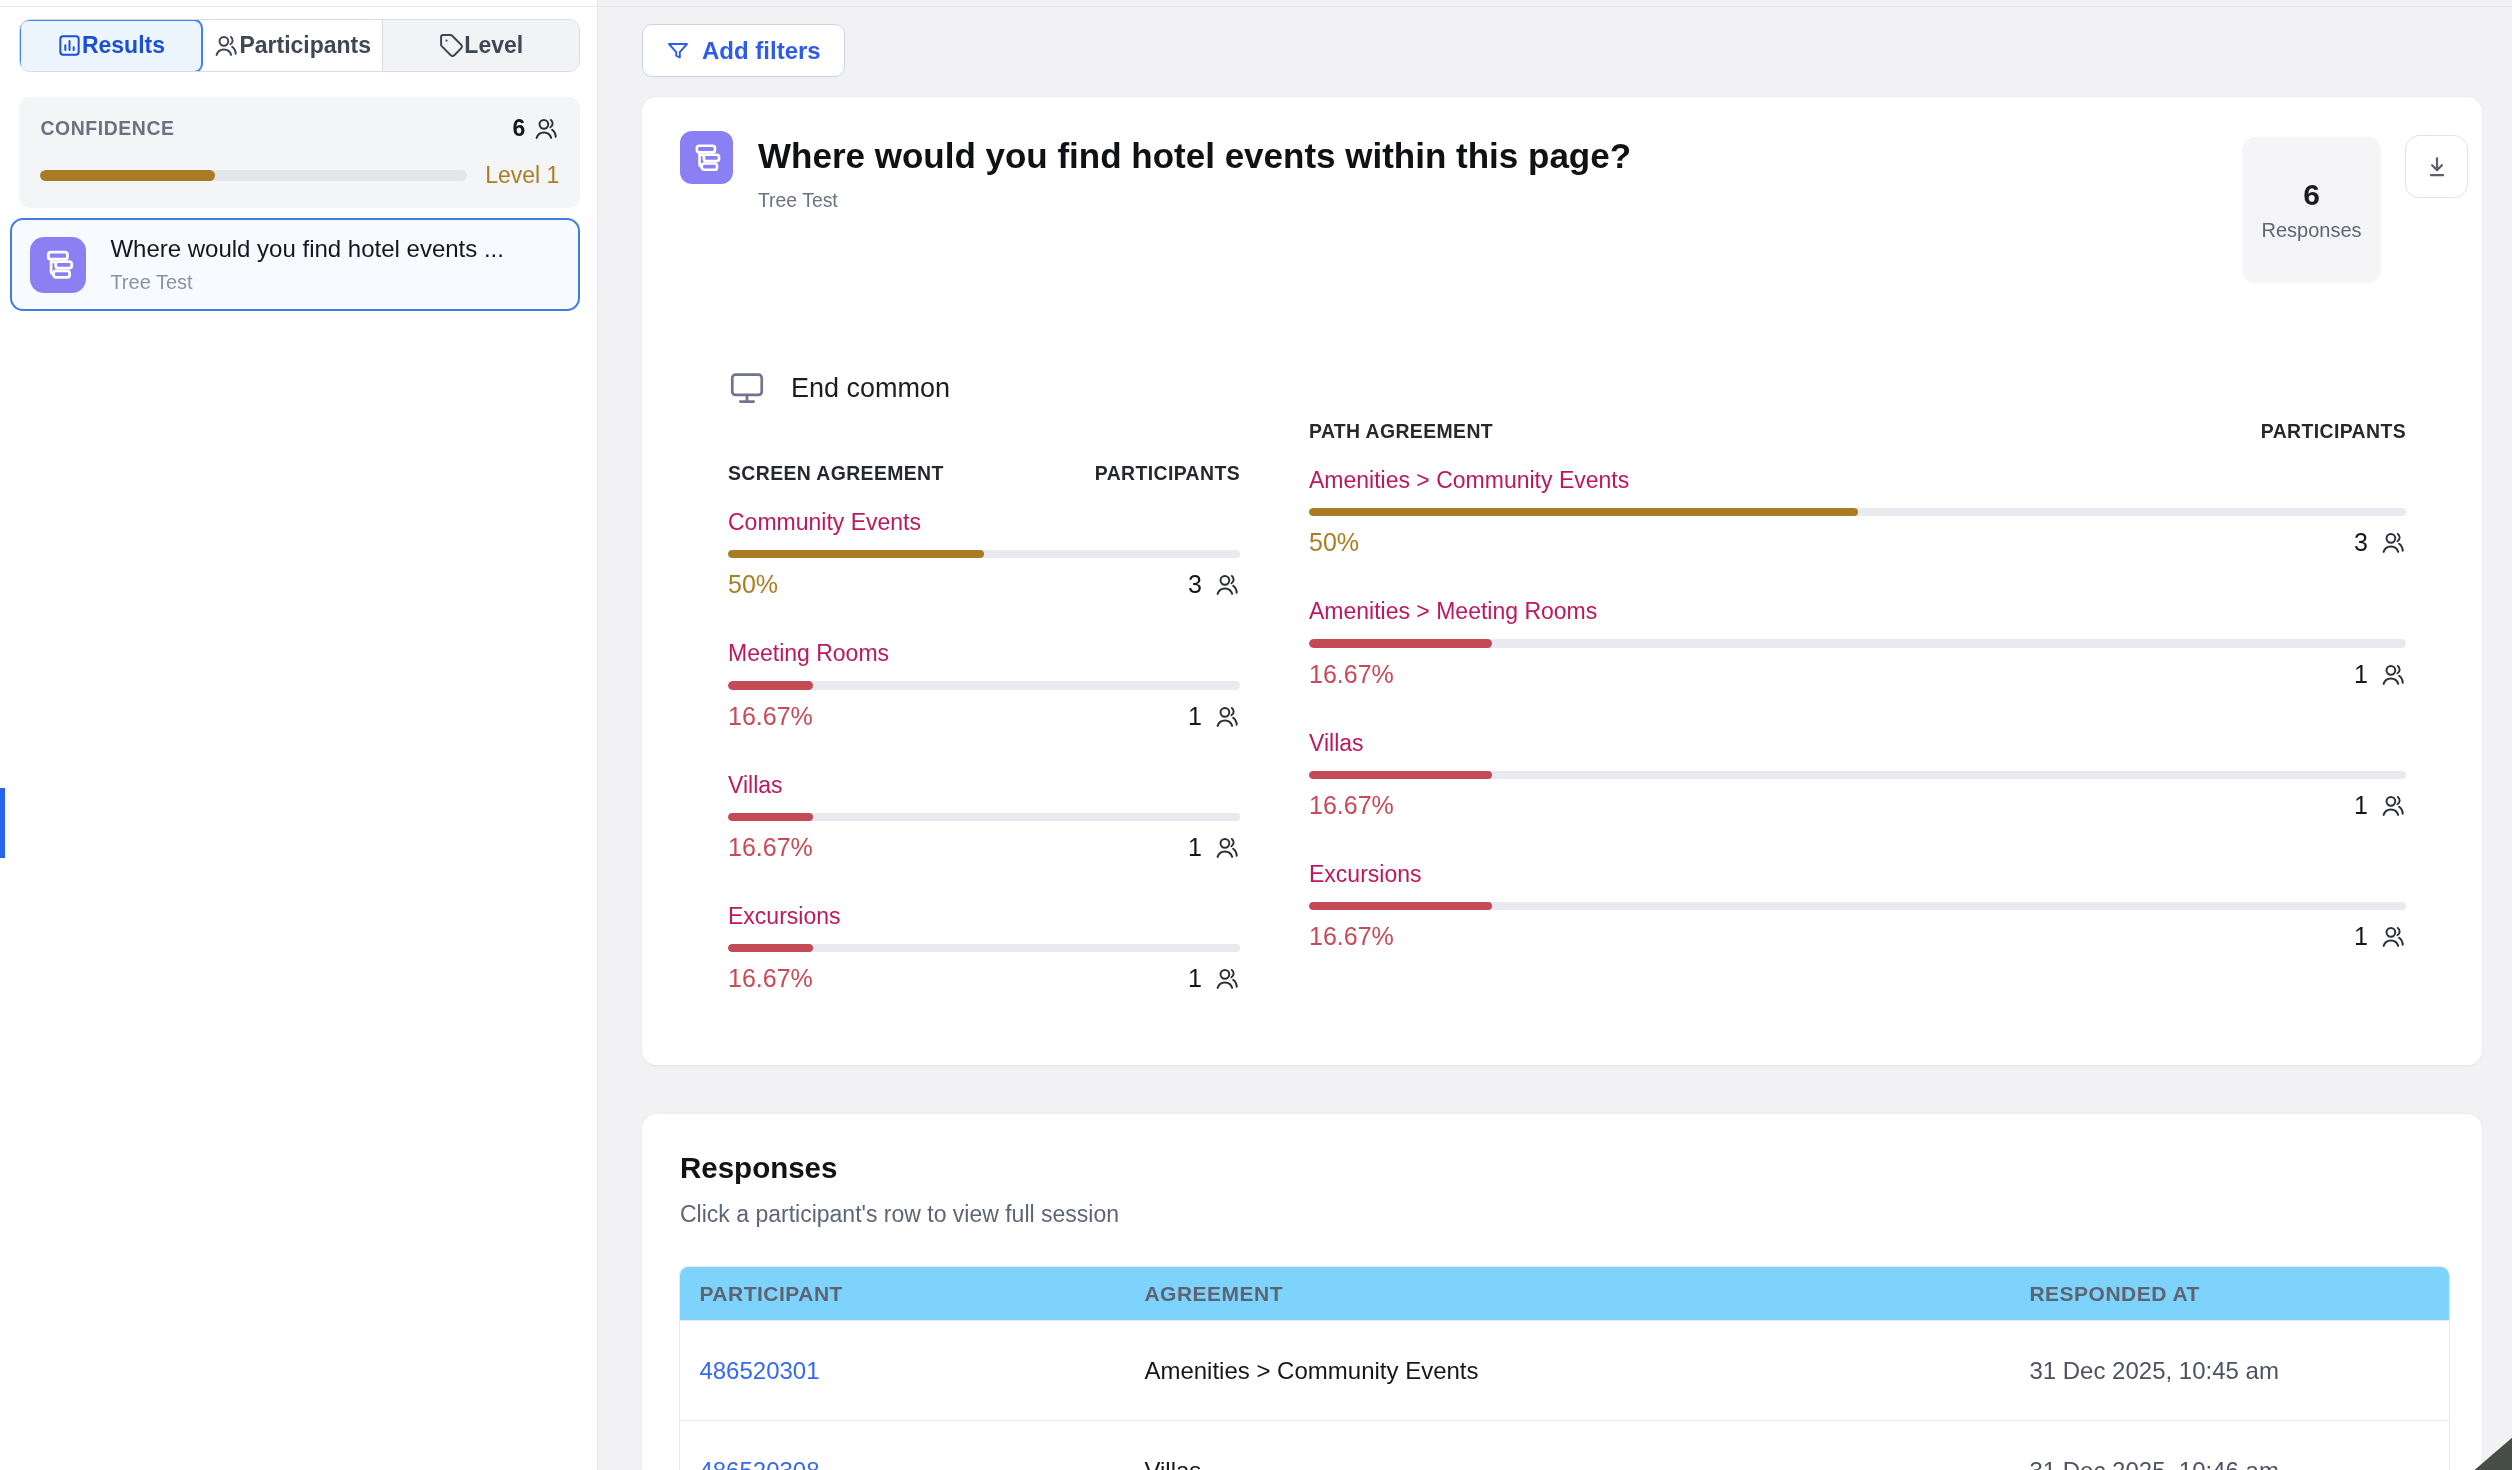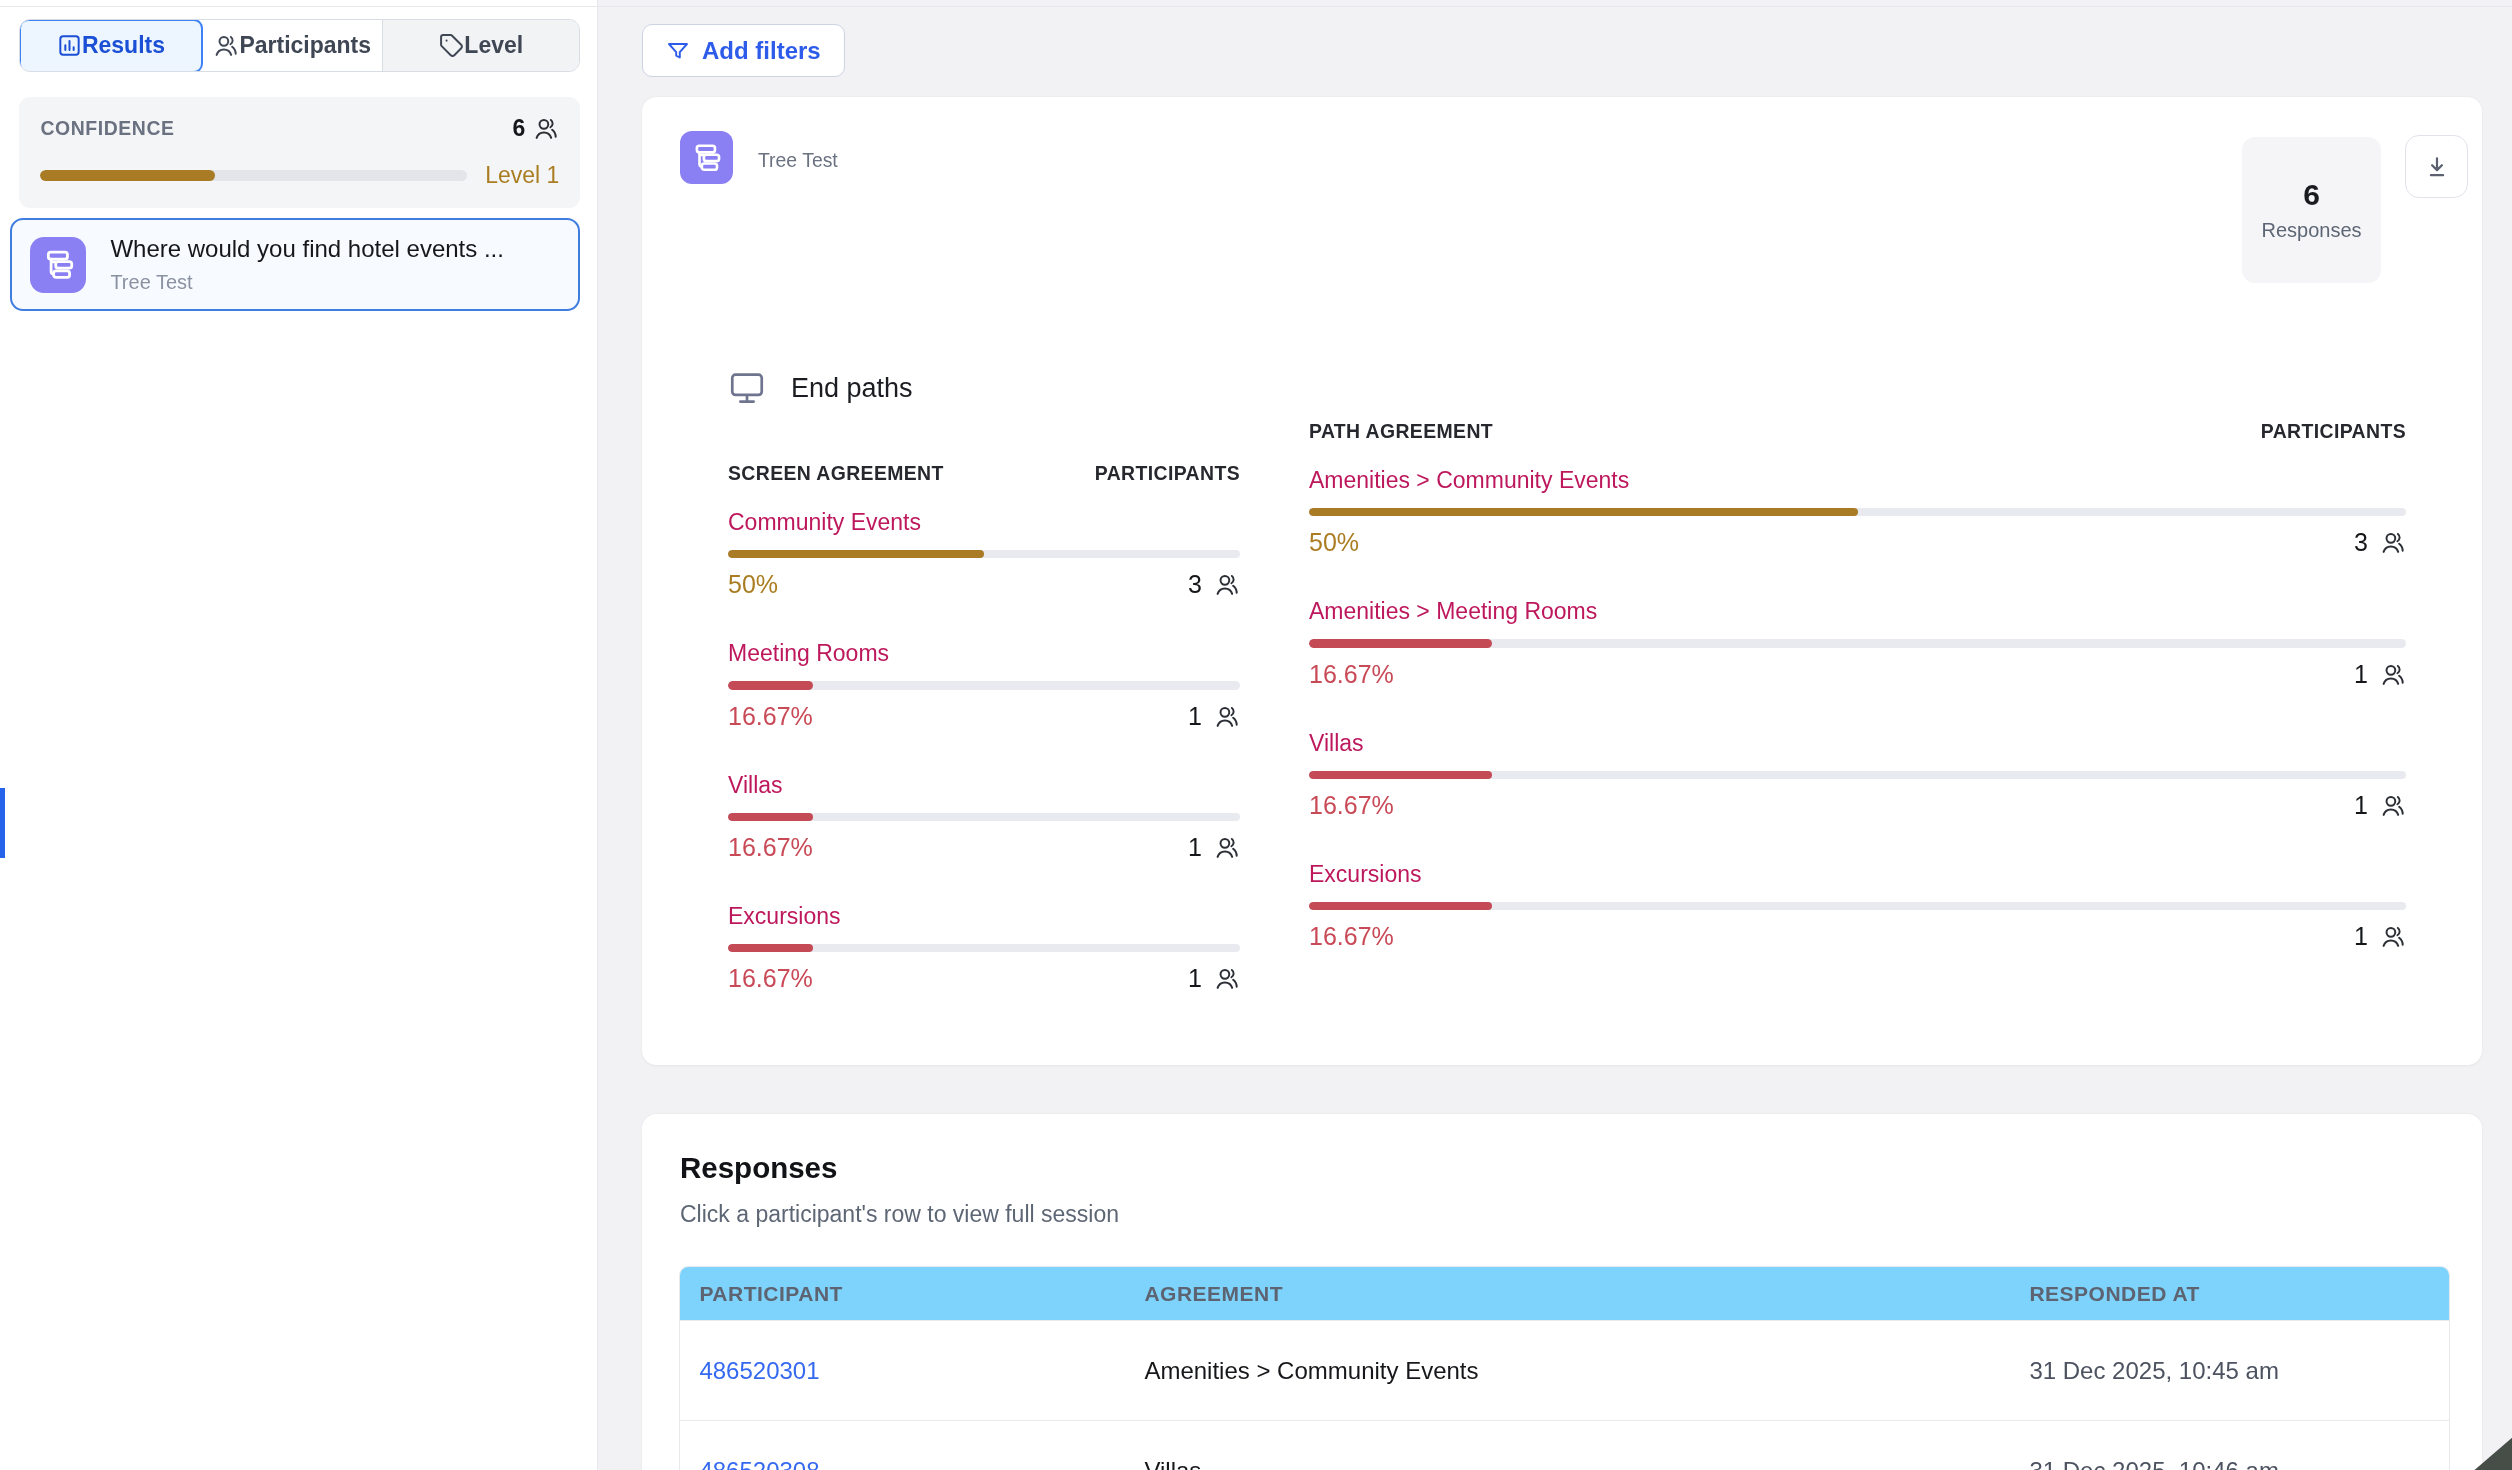--- a/index.html
+++ b/index.html
@@ -221,41 +221,42 @@
 
     <div class="c1-header-icon tree-icon-box" style="width:53px;height:53px;border-radius:12px;">
       <svg viewBox="0 0 24 24" fill="none" stroke="#ffffff" stroke-width="1.8" stroke-linecap="round" style="width:35px;height:35px;">
         <rect x="5.4" y="3.9" width="12.4" height="4.6" rx="1.6"></rect>
         <rect x="10.2" y="10.1" width="10.4" height="4.3" rx="1.6"></rect>
         <rect x="8.8" y="16.1" width="10.4" height="4.3" rx="1.6"></rect>
         <path d="M7.2 8.5v7.9a1.9 1.9 0 0 0 1.6 1.9M7.2 10.3h3"></path>
       </svg>
     </div>
     <div class="c1-titles">
+      <div class="c1-title">Where would you find hotel events within this page?</div>
       <div class="c1-sub">Tree Test</div>
     </div>
 
     <div class="responses-box">
       <span class="rb-count">6</span>
       <span class="rb-label">Responses</span>
     </div>
 
     <button class="download-btn">
       <svg viewBox="0 0 24 24" fill="none" stroke="#5a6070" stroke-width="1.9" stroke-linecap="round" stroke-linejoin="round">
         <path d="M12 4.5v9.2M7.8 10.5l4.2 4.2 4.2-4.2M6.8 19h10.4"></path>
       </svg>
     </button>
 
     <div class="col col-left">
       <div class="sec-head">
         <svg viewBox="0 0 24 24" fill="none" stroke="#70758f" stroke-width="1.7" stroke-linecap="round">
           <rect x="2.7" y="3.6" width="18.6" height="12.8" rx="2"></rect>
           <path d="M12 16.8v3M7.8 20.6h8.4"></path>
         </svg>
-        <span class="sec-title">End paths</span>
+        <span class="sec-title">End common</span>
       </div>
       <div class="col-headers">
         <span>SCREEN AGREEMENT</span>
         <span>PARTICIPANTS</span>
       </div>
       <div class="agg-rows">
         <div class="agg-row">
           <div class="agg-label">Community Events</div>
           <div class="agg-track">
               <div class="agg-fill amber" style="width: 50%;"></div>

